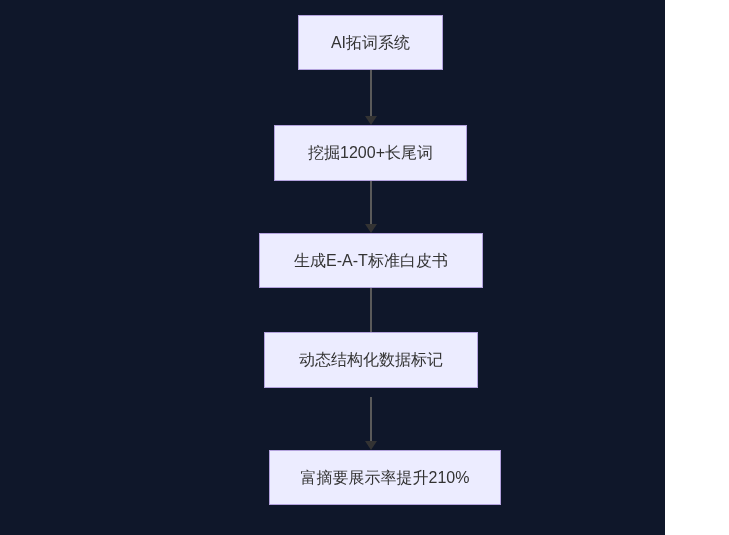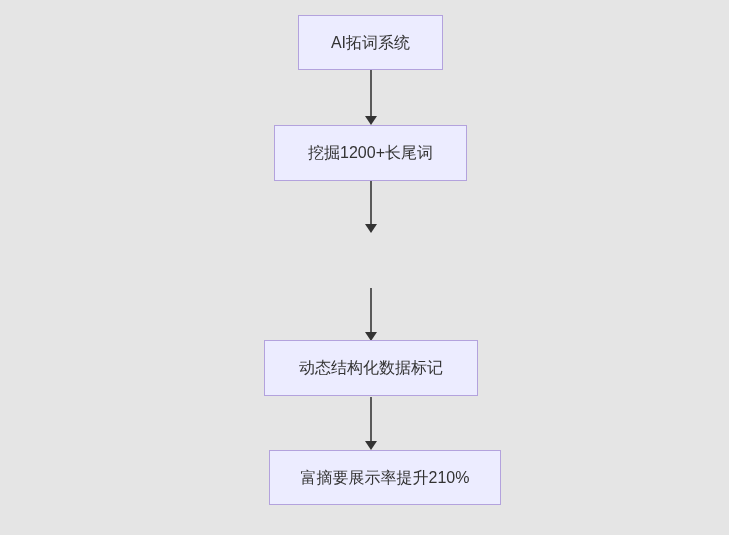--- a/index.html
+++ b/index.html
@@ -1,41 +1,41 @@
 <!DOCTYPE html>
 <html><head>
 <meta charset="utf-8">
 <style>
   * { margin: 0; padding: 0; box-sizing: border-box; }
   html, body {
     font-family: "Liberation Sans", "DejaVu Sans", sans-serif;
   }
   .canvas {
     position: relative;
-    width: 729px;
+    width: 665px;
     height: 535px;
-    background: #e5e5e5;
+    background: #0f172a;
     overflow: hidden;
   }
   .node {
     position: absolute;
     background: #ececff;
     border: 1px solid #b3a2dd;
     display: flex;
     align-items: center;
     justify-content: center;
     color: #333333;
     font-size: 16px;
     line-height: 1;
     white-space: nowrap;
   }
   .node-1 { left: 298px; top: 15px;  width: 145px; height: 55px; }
   .node-2 { left: 274px; top: 125px; width: 193px; height: 56px; }
   .node-3 { left: 259px; top: 233px; width: 224px; height: 55px; }
-  .node-4 { left: 264px; top: 340px; width: 214px; height: 56px; }
+  .node-4 { left: 264px; top: 332px; width: 214px; height: 56px; }
   .node-5 { left: 255px; top: 450px; width: 232px; height: 55px; margin-left: 14px; }
 
   .edge {
     position: absolute;
     left: 365px;            
     width: 12px;
     display: flex;
     flex-direction: column;
     align-items: center;
   }
@@ -72,20 +72,23 @@
 
   <div class="node node-2">
     <span>挖掘1200+长尾词</span>
   </div>
 
   <div class="edge edge-2">
     <div class="edge-line"></div>
     <div class="edge-head"></div>
   </div>
 
+  <div class="node node-3">
+    <span>生成E-A-T标准白皮书</span>
+  </div>
 
   <div class="edge edge-3">
     <div class="edge-line"></div>
     <div class="edge-head"></div>
   </div>
 
   <div class="node node-4">
     <span>动态结构化数据标记</span>
   </div>
 

